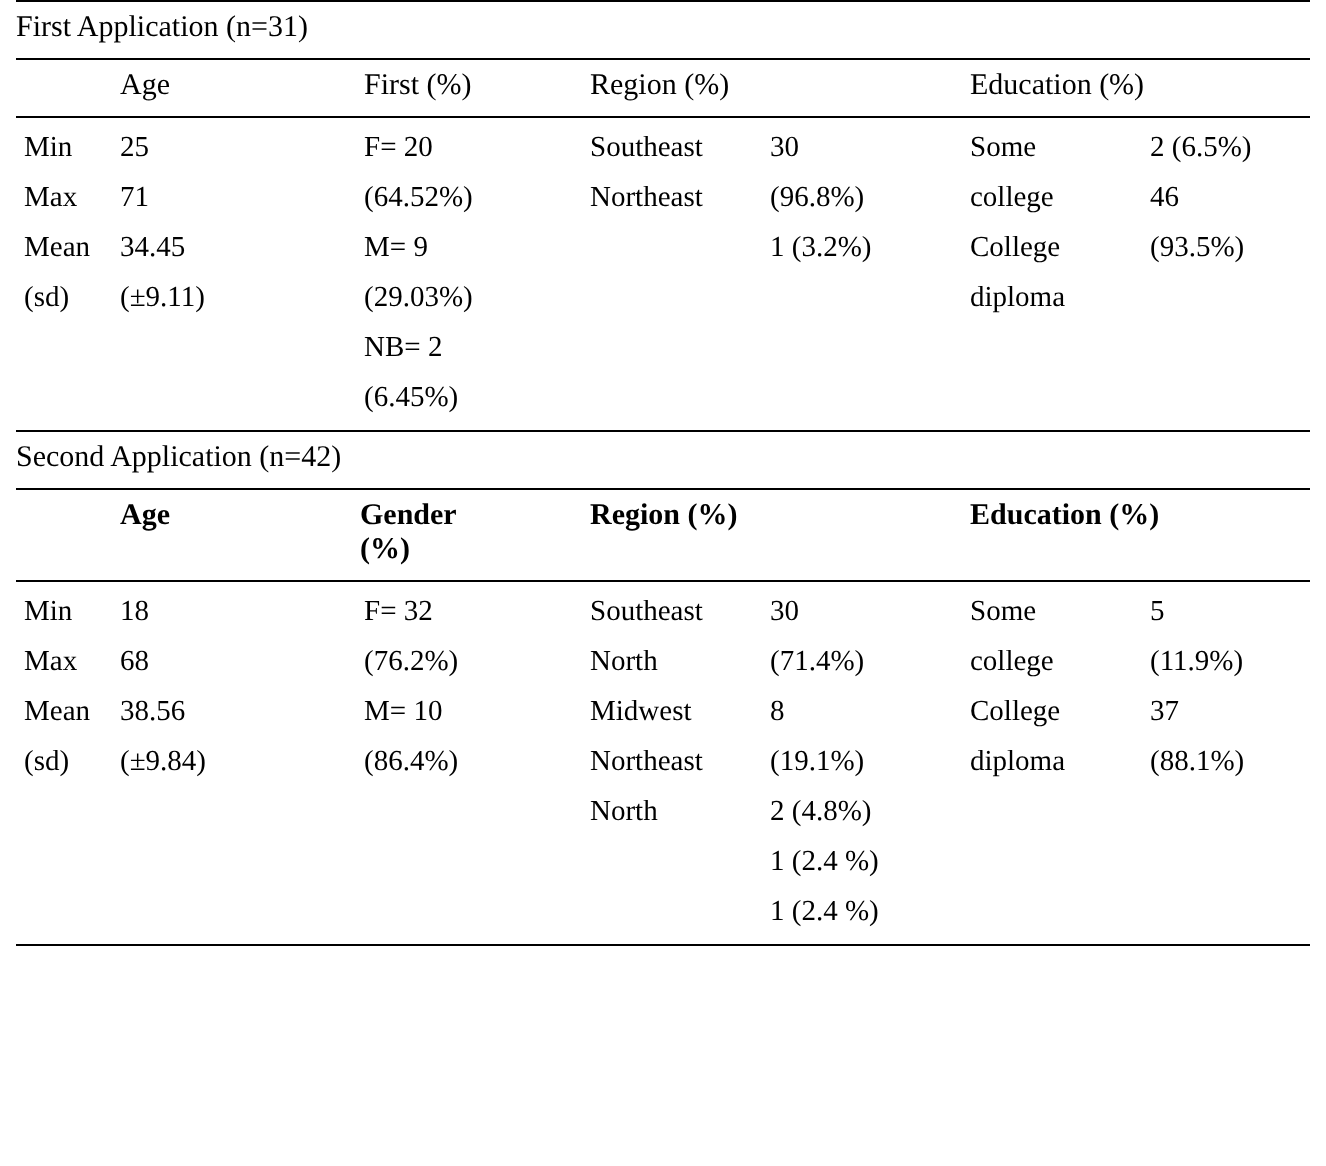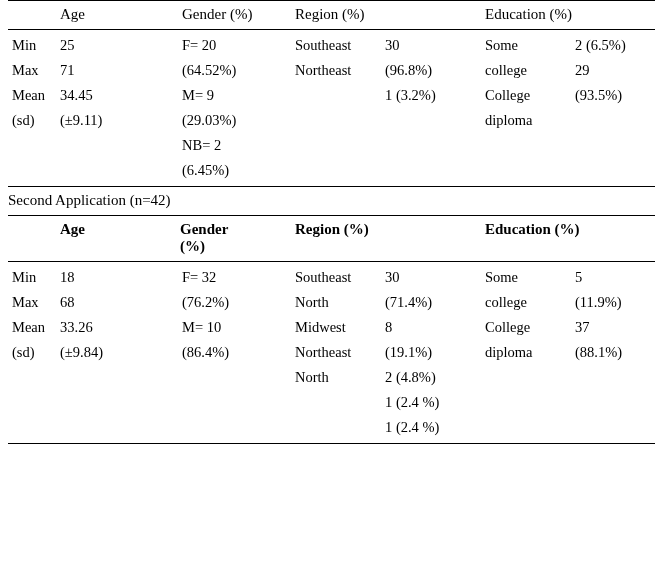--- a/index.html
+++ b/index.html
@@ -75,25 +75,28 @@
       <col style="width:52px">
       <col style="width:120px">
       <col style="width:115px">
       <col style="width:90px">
       <col style="width:100px">
       <col style="width:90px">
       <col style="width:80px">
     </colgroup>
 
     <tbody>
+        <tr class="rule-top">
+      <td class="section-title" colspan="7">First Application (n=31)</td>
+    </tr>
 
     <tr class="rule-thin-top">
       <td class="colhead"></td>
       <td class="colhead">Age</td>
-      <td class="colhead" colspan="1" style="text-align:left;padding-left:2px !important;">Gender (%)</td>
+      <td class="colhead" colspan="1" style="text-align:left;padding-left:2px !important;">First (%)</td>
       <td class="colhead" colspan="2">Region (%)</td>
       <td class="colhead" colspan="2">Education (%)</td>
     </tr>
 
     <tr class="rule-thin-top">
       <td class="cell lines cellpad-left">
         <div>Min</div>
         <div>Max</div>
         <div>Mean</div>
         <div>(sd)</div>
@@ -125,21 +128,21 @@
         <div></div>
       </td>
       <td class="cell lines">
         <div>Some</div>
         <div>college</div>
         <div>College</div>
         <div>diploma</div>
       </td>
       <td class="cell lines">
         <div>2 (6.5%)</div>
-        <div>29</div>
+        <div>46</div>
         <div>(93.5%)</div>
         <div></div>
       </td>
     </tr>
 
     <tr class="rule-thin-top">
       <td class="section-title" colspan="7">Second Application (n=42)</td>
     </tr>
 
     <tr class="rule-thin-top">
@@ -156,21 +159,21 @@
     <tr class="rule-thin-top rule-bottom">
       <td class="cell lines cellpad-left">
         <div>Min</div>
         <div>Max</div>
         <div>Mean</div>
         <div>(sd)</div>
       </td>
       <td class="cell lines">
         <div>18</div>
         <div>68</div>
-        <div>33.26</div>
+        <div>38.56</div>
         <div>(±9.84)</div>
       </td>
       <td class="cell lines" style="padding-left:2px !important;">
         <div>F= 32</div>
         <div>(76.2%)</div>
         <div>M= 10</div>
         <div>(86.4%)</div>
       </td>
       <td class="cell lines">
         <div>Southeast</div>

